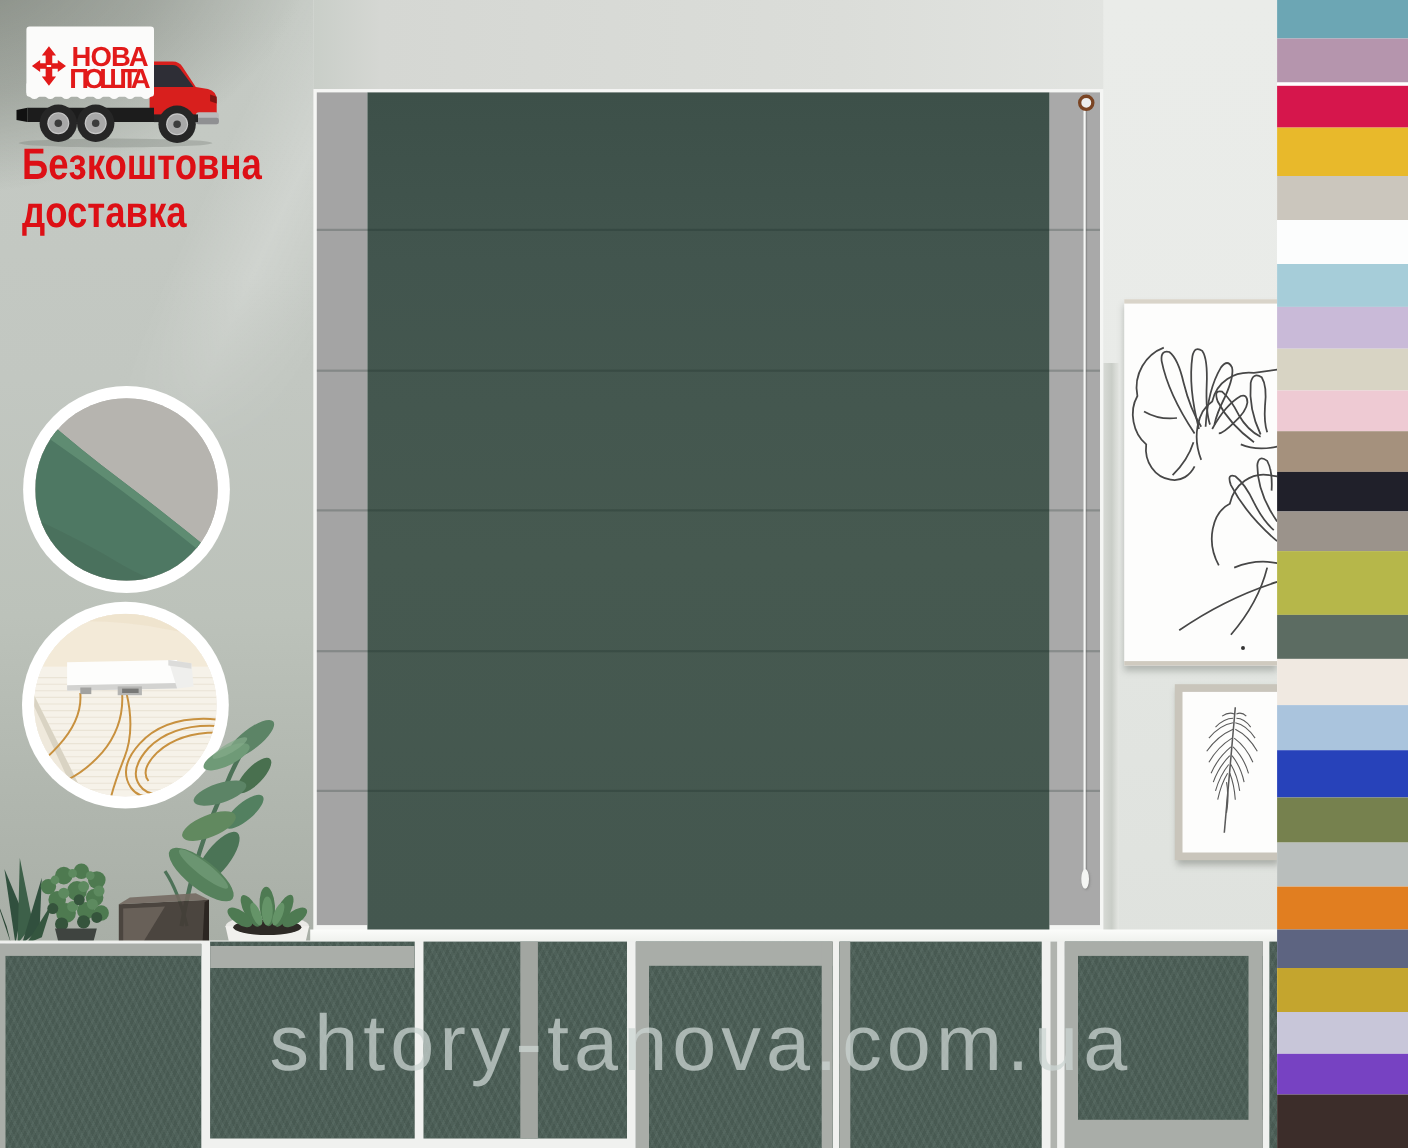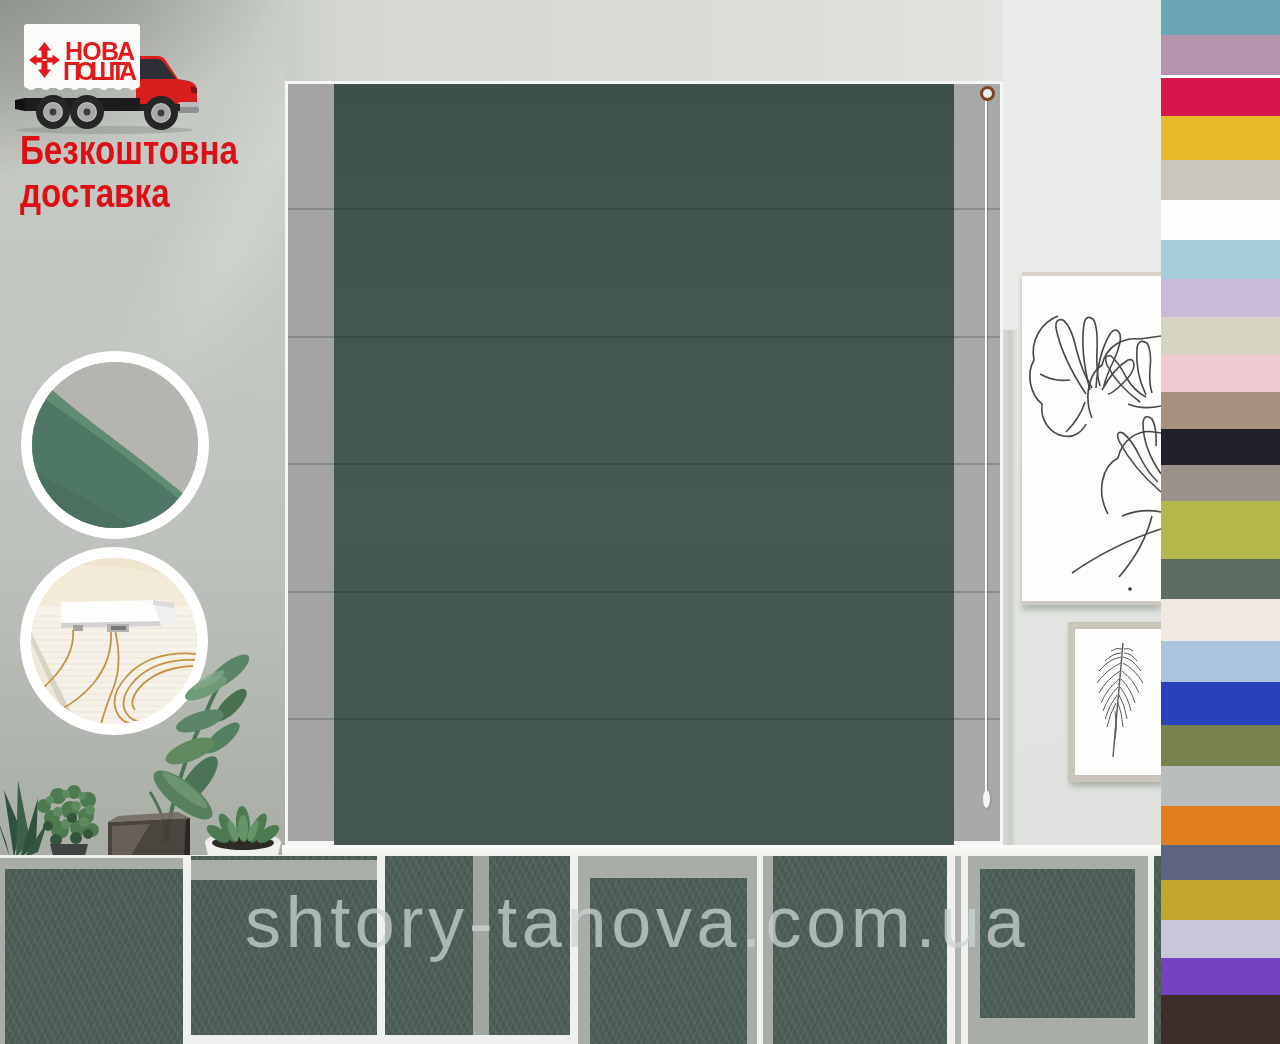--- a/index.html
+++ b/index.html
@@ -56,21 +56,21 @@
 
 .thumbrow{left:0;top:856px;width:1161px;height:188px;background:#f0f1ef}
 .tile{position:absolute;top:0;height:188px;background:#4a5d55;overflow:hidden}
 .tex{position:absolute;left:0;top:0;right:0;bottom:0;
   background:
    repeating-linear-gradient(115deg,rgba(255,255,255,.03) 0 2px,rgba(0,0,0,.02) 2px 5px),
    repeating-linear-gradient(63deg,rgba(190,200,196,.05) 0 3px,rgba(10,20,16,.02) 3px 7px)}
 .gf{position:absolute;background:#a9ada8}
 
 
-.wmark{left:245px;top:886px;font-size:72px;line-height:72px;color:rgba(203,212,209,.75);
+.wmark{left:245px;top:913px;font-size:72px;line-height:72px;color:rgba(203,212,209,.75);
   letter-spacing:4.6px;white-space:nowrap}
 
 
 .swatches{left:1161px;top:0;width:119px;height:1044px;background:#fff}
 .sw{width:119px}
 
 
 .nptext{left:20px;top:129px;font-weight:bold;font-size:40px;line-height:43px;color:#dd0f15;
   transform:scaleX(.83);transform-origin:left top}
 .truck{left:10px;top:18px}

